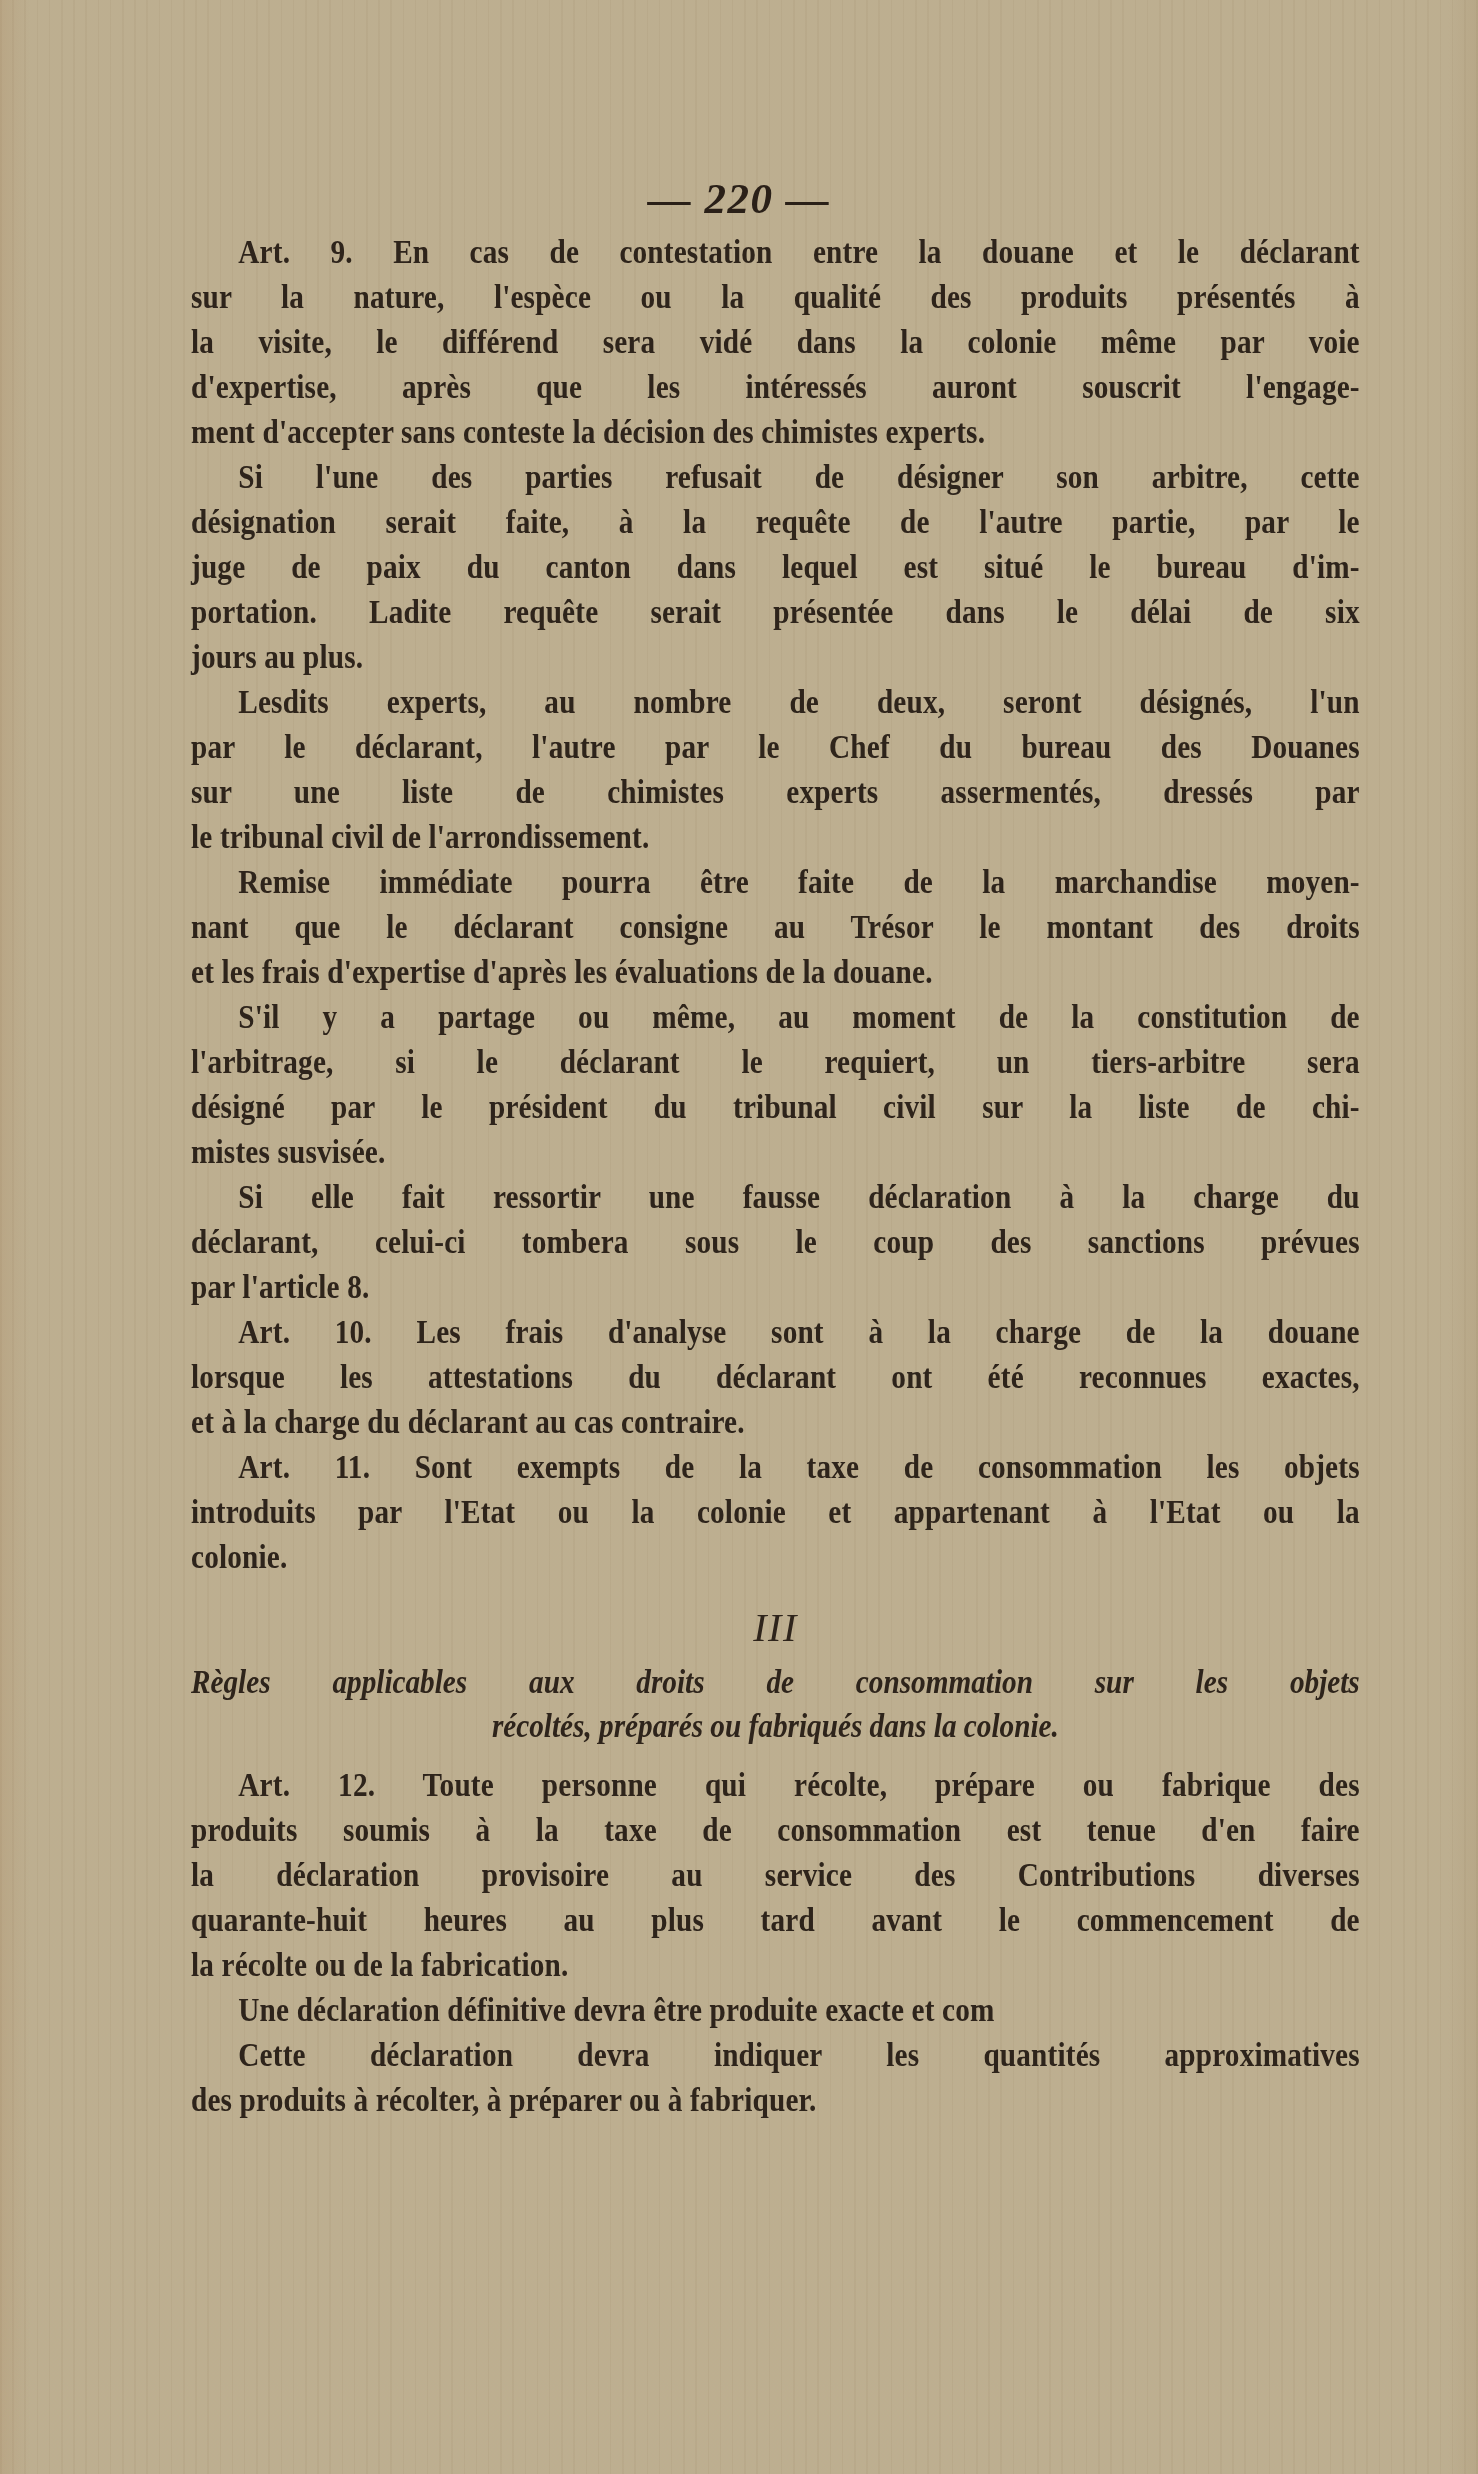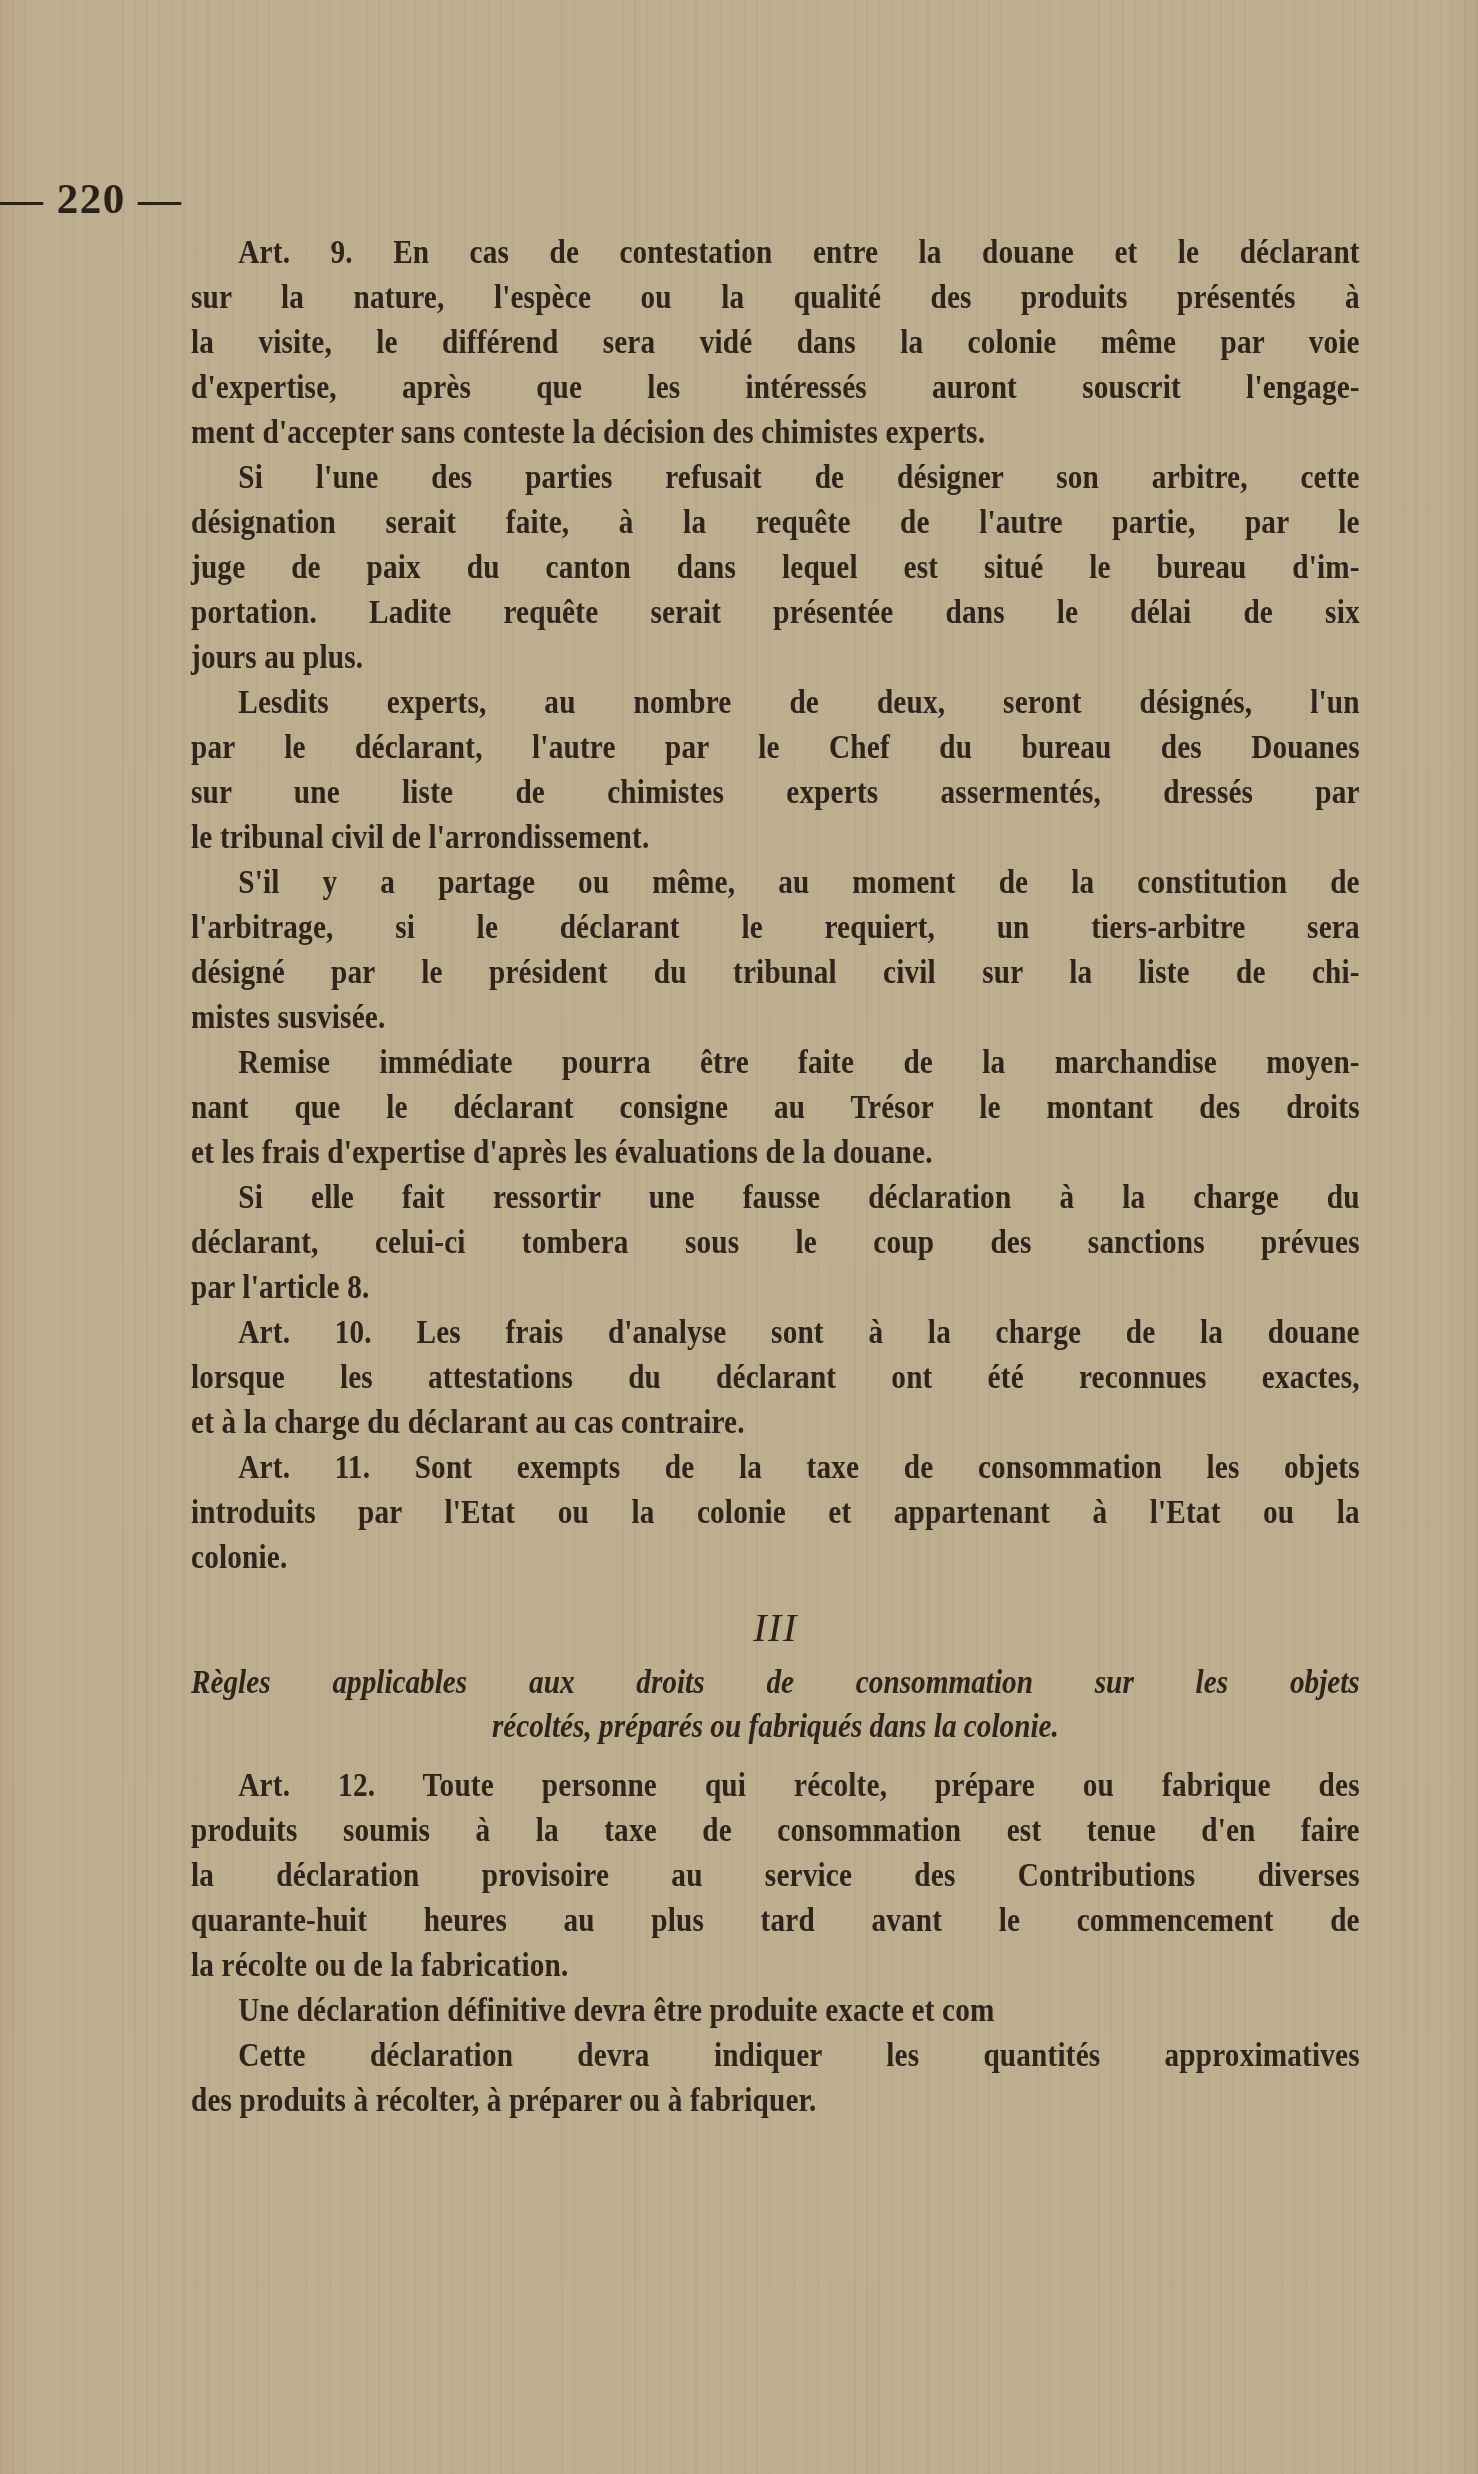--- a/index.html
+++ b/index.html
@@ -17,25 +17,26 @@
   }
   .page {
     position: absolute;
     left: 0; top: 0;
     width: 1478px; height: 2475px;
   }
   .folio {
     position: absolute;
     top: 174px;
     left: 0; width: 1478px;
-    text-align: left;
+    text-align: center;
     font-size: 43px;
     font-weight: bold;
     letter-spacing: 1.5px;
     color: #2a2018;
+    font-style: italic;
   }
   .text {
     position: absolute;
     left: 191px;
     top: 229px;
     width: 1169px;
   }
   .line {
     display: block;
     height: 45px;
@@ -105,29 +106,29 @@
           <span class="line">portation. Ladite requête serait présentée dans le délai de six</span>
           <span class="line last">jours au plus.</span>
         </div>
         <div>
           <span class="line indent">Lesdits experts, au nombre de deux, seront désignés, l'un</span>
           <span class="line">par le déclarant, l'autre par le Chef du bureau des Douanes</span>
           <span class="line">sur une liste de chimistes experts assermentés, dressés par</span>
           <span class="line last">le tribunal civil de l'arrondissement.</span>
         </div>
         <div>
+          <span class="line indent">Remise immédiate pourra être faite de la marchandise moyen-</span>
+          <span class="line">nant que le déclarant consigne au Trésor le montant des droits</span>
+          <span class="line last">et les frais d'expertise d'après les évaluations de la douane.</span>
+        </div>
+        <div>
           <span class="line indent">S'il y a partage ou même, au moment de la constitution de</span>
           <span class="line">l'arbitrage, si le déclarant le requiert, un tiers-arbitre sera</span>
           <span class="line">désigné par le président du tribunal civil sur la liste de chi-</span>
           <span class="line last">mistes susvisée.</span>
-        </div>
-        <div>
-          <span class="line indent">Remise immédiate pourra être faite de la marchandise moyen-</span>
-          <span class="line">nant que le déclarant consigne au Trésor le montant des droits</span>
-          <span class="line last">et les frais d'expertise d'après les évaluations de la douane.</span>
         </div>
         <div>
           <span class="line indent">Si elle fait ressortir une fausse déclaration à la charge du</span>
           <span class="line">déclarant, celui-ci tombera sous le coup des sanctions prévues</span>
           <span class="line last">par l'article 8.</span>
         </div>
         <div>
           <span class="line indent">Art. 10. Les frais d'analyse sont à la charge de la douane</span>
           <span class="line">lorsque les attestations du déclarant ont été reconnues exactes,</span>
           <span class="line last">et à la charge du déclarant au cas contraire.</span>

